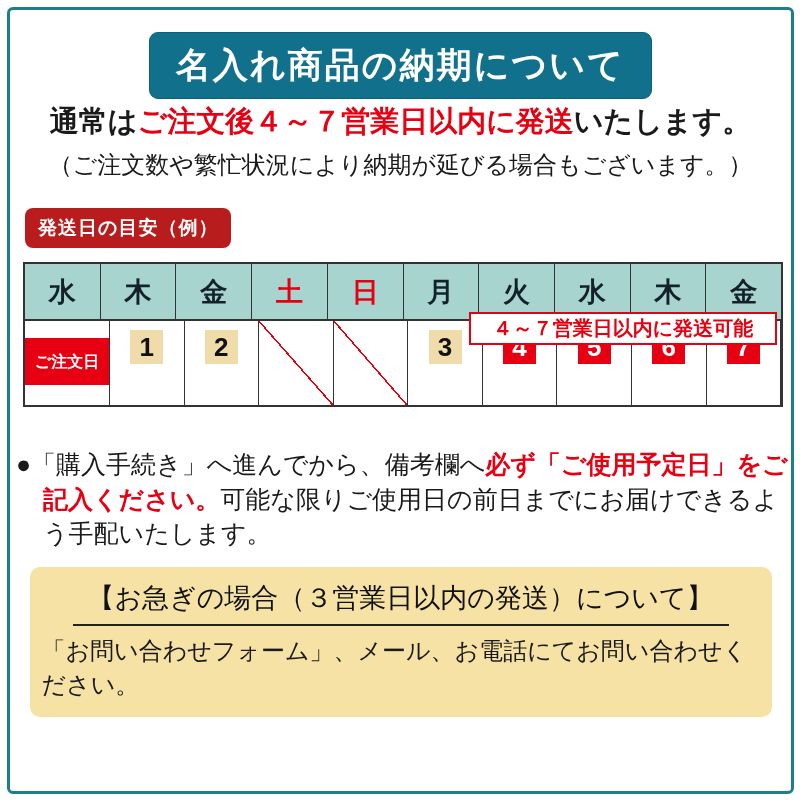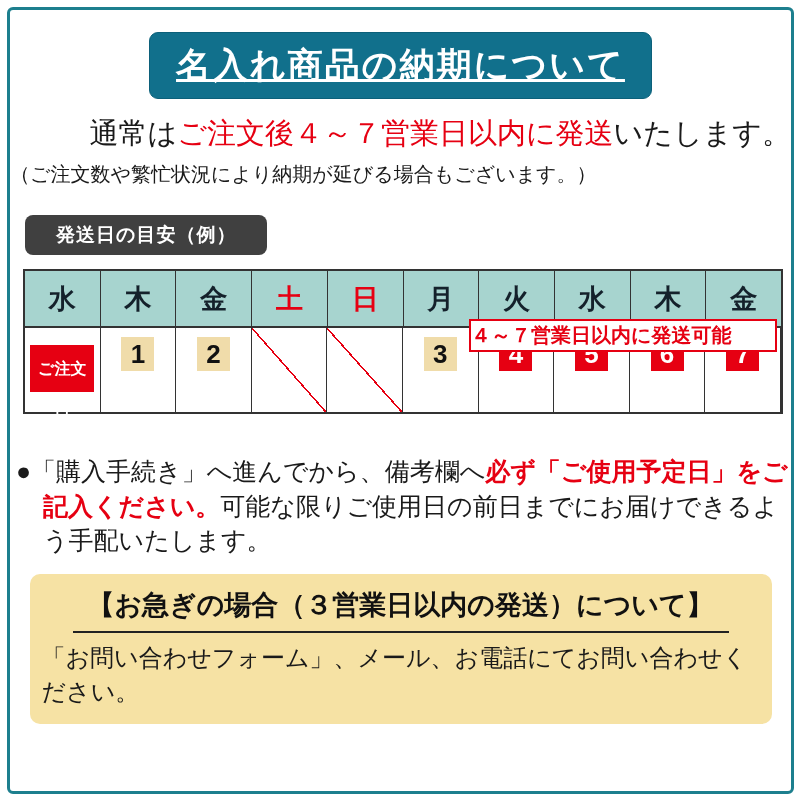--- a/index.html
+++ b/index.html
@@ -10,34 +10,34 @@
     position: absolute; left: 7px; top: 7px; width: 787px; height: 787px;
     border: 3px solid #1d7f8e; border-radius: 6px; background: #ffffff;
     overflow: hidden;
   }
 
   
   .banner {
     width: fit-content; margin: 22px auto 0;
     background: #11708c; color: #ffffff;
     font-size: 35px; font-weight: bold; letter-spacing: 2px;
-    padding: 9px 26px; border-radius: 9px; border: 1px solid #0c607a; text-decoration: underline;
+    padding: 9px 26px; border-radius: 9px; border: 1px solid #0c607a;
   }
 
   
-  .lead { margin-top: 15px; text-align: right; font-size: 29px; font-weight: 400; }
+  .lead { margin-top: 3px; text-align: center; font-size: 29px; font-weight: 700; }
   .lead .red { color: #e60012; }
-  .note { margin-top: 7px; text-align: left; font-size: 20px; font-weight: 500; }
+  .note { margin-top: 7px; text-align: center; font-size: 24px; font-weight: 500; }
 
   
   .sched-label {
     width: fit-content; margin: 27px 0 14px 15px;
-    background: #404040; color: #ffffff;
+    background: #b91c1c; color: #ffffff;
     font-size: 19px; font-weight: bold; letter-spacing: 1px;
-    padding: 7px 31px; border-radius: 8px;
+    padding: 7px 13px; border-radius: 8px;
   }
 
   
   .cal {
     position: relative; margin: 14px 0 0 13px; width: 760px;
     border: 2px solid #333; background: #fff;
   }
   .cal-row { display: flex; }
   .cal-hcell {
     flex: 1 1 0; height: 57px; background: #a7d4cf;
@@ -57,45 +57,45 @@
       #fff 49.2%, #e60012 49.2%, #e60012 50.6%, #fff 50.6%);
   }
   .chip {
     display: inline-block; margin-top: 9px;
     font-weight: bold; font-size: 26px; line-height: 34px;
     width: 33px; height: 34px;
   }
   .chip.tan { background: #f0dcaa; color: #111; }
   .chip.red { background: #e60012; color: #fff; }
   .chip.order {
-    width: 64px; height: 47px; margin-top: 17px;
+    width: 84px; height: 47px; margin-top: 17px;
     background: #e60012; color: #fff;
     font-size: 16px; font-weight: 600; line-height: 47px; letter-spacing: 0;
   }
   .ship-note {
     position: absolute; left: 444px; top: 48px; width: 308px; height: 33px;
     background: #ffffff; border: 2px solid #e60012; color: #e60012;
-    font-size: 20px; font-weight: 600; line-height: 29px; text-align: left;
+    font-size: 20px; font-weight: 600; line-height: 29px; text-align: center;
     z-index: 2;
   }
 
   
   .bullets { margin: 40px 0 0 6px; }
   .bullet {
     font-size: 25px; line-height: 1.38; font-weight: 500;
     padding-left: 27px; text-indent: -27px; margin-bottom: 7px;
   }
   .bullet .red { color: #e60012; font-weight: bold; }
 
   
   .rush {
     margin: 16px auto 0; width: 742px; height: 150px;
     background: #f6e2a4; border-radius: 10px; padding-top: 13px;
   }
-  .rush-title { text-align: center; font-size: 27px; font-weight: bold; color: #111; }
+  .rush-title { text-align: center; font-size: 27px; font-weight: normal; color: #111; }
   .rush-divider { width: 656px; margin: 8px auto 0; border-bottom: 2px solid #222; }
   .rush-body { margin: 8px 12px 0 12px; font-size: 24px; font-weight: 500; line-height: 1.45; }
 </style>
 </head>
 <body>
 
 <div class="page">
 
   <div class="banner">名入れ商品の納期について</div>
 

